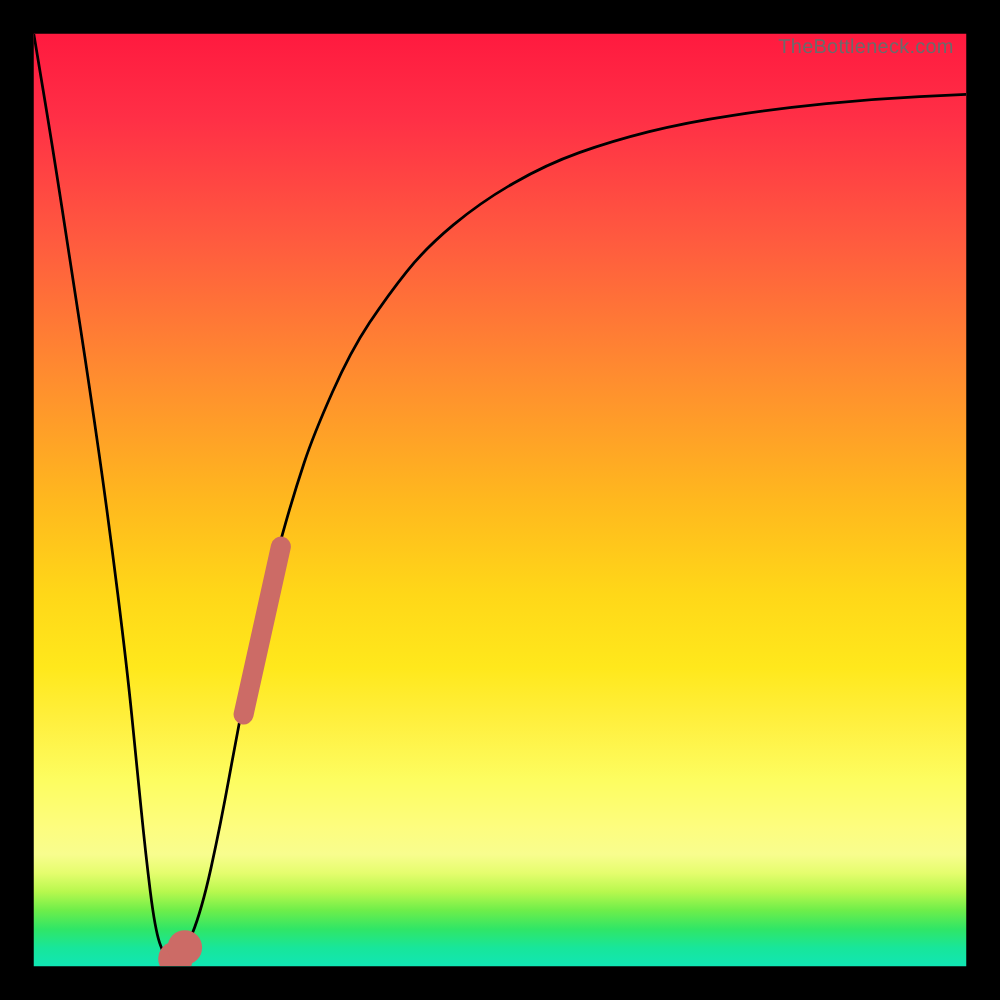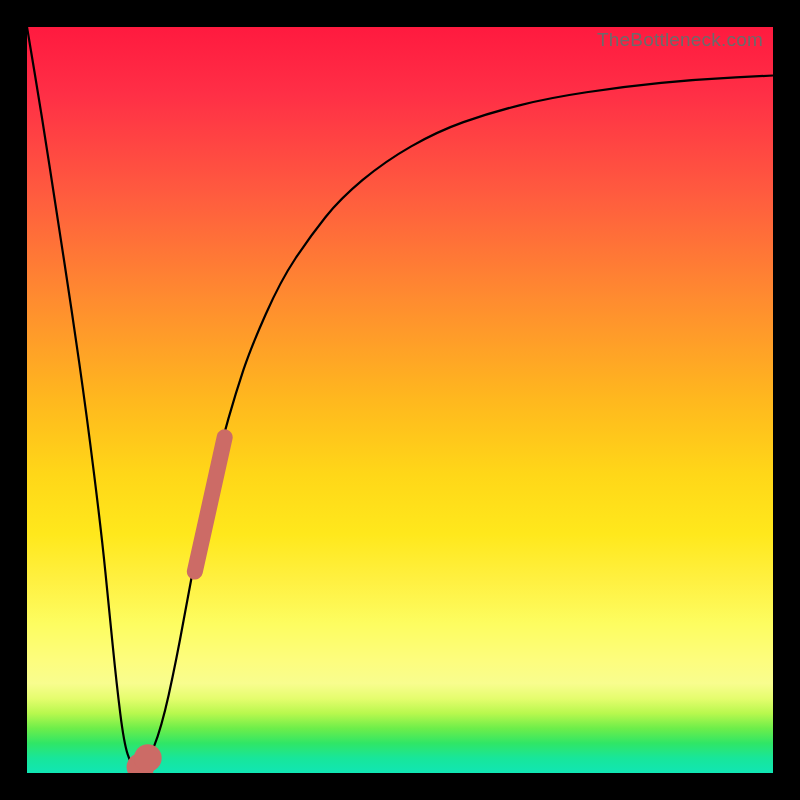--- a/index.html
+++ b/index.html
@@ -43,21 +43,21 @@
       #30e666 96%,
       #18e69a 98%,
       #10e6b4 100%
     );
   }
   .watermark {
     position: absolute;
     top: 2px;
     right: 10px;
     color: #6b6b6b;
-    font-size: 19px;
+    font-size: 16px;
     font-weight: 400;
     letter-spacing: 0.2px;
     user-select: none;
   }
   svg.curve {
     position: absolute;
     inset: 0;
     width: 100%;
     height: 100%;
   }

